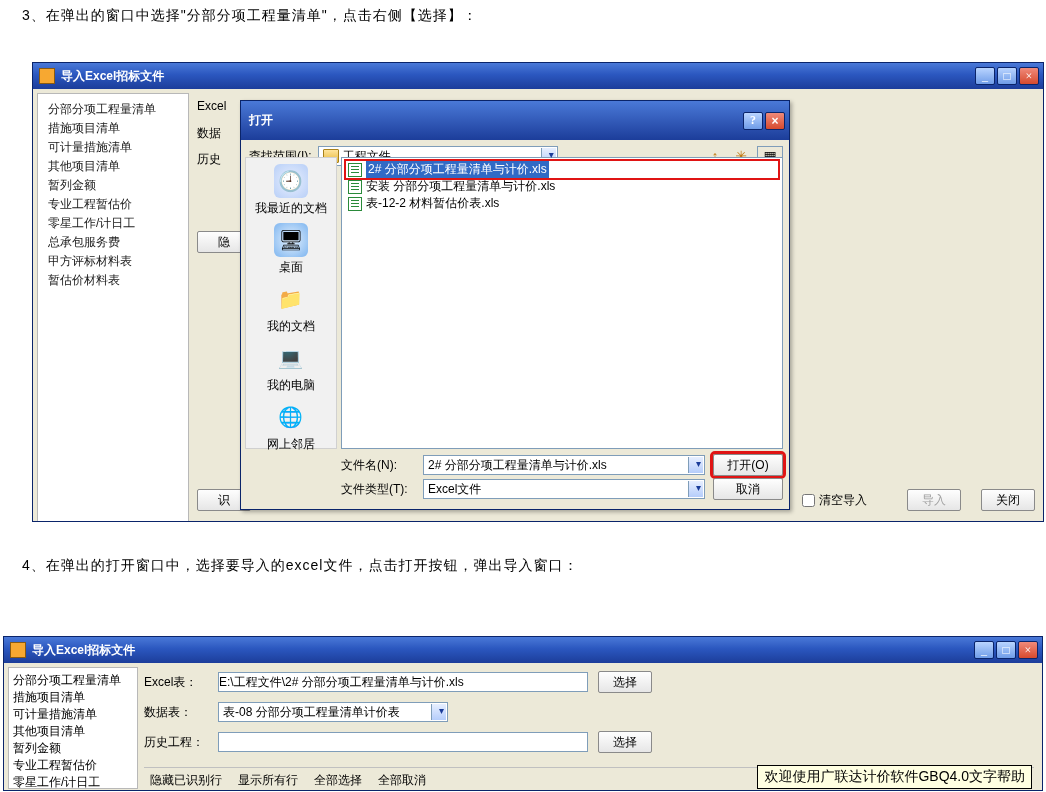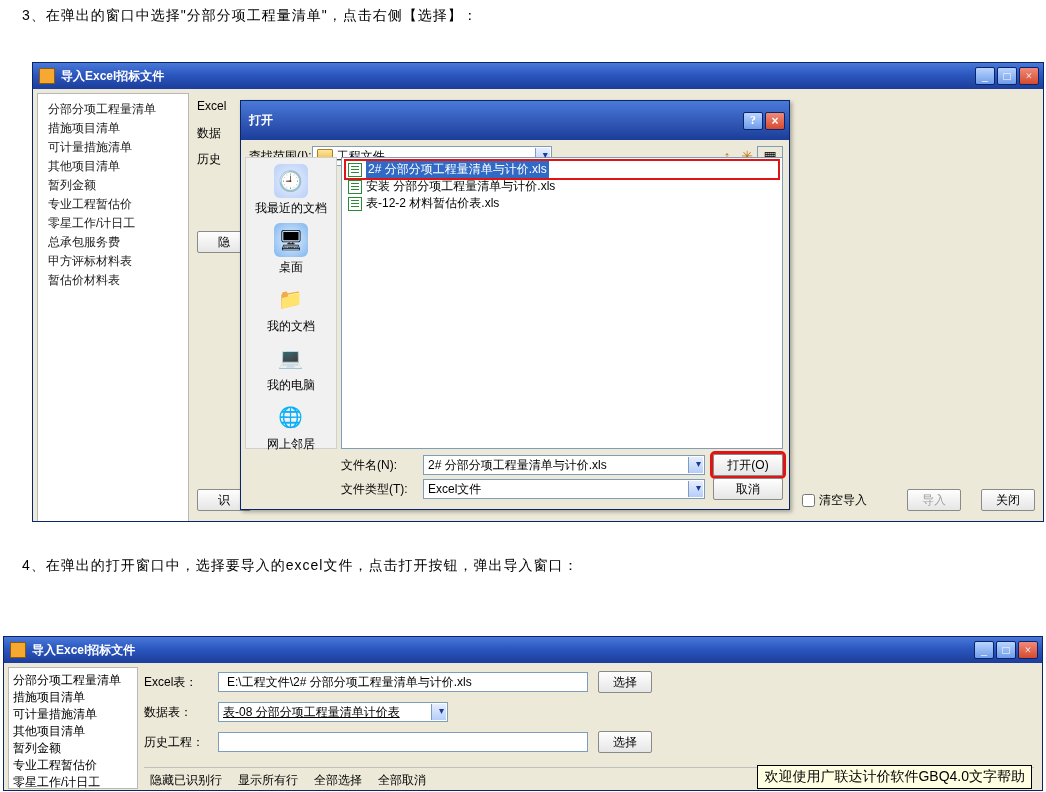--- a/index.html
+++ b/index.html
@@ -170,20 +170,21 @@
     display:flex;align-items:center;justify-content:center;
     border-radius:2px;
     cursor:pointer;
     margin-left:2px;
   }
   .od-top {
     height: 28px;
     display: flex;
     align-items: center;
     padding: 4px 6px 0 8px;
+    gap: 6px;
   }
   .combo {
     height: 20px;
     border: 1px solid #7f9db9;
     background: #fff;
     display: inline-flex;
     align-items: center;
     padding: 0 18px 0 4px;
     position: relative;
   }
@@ -335,21 +336,21 @@
     display:flex;
     align-items:center;
     height:30px;
     gap:10px;
   }
   .w2-row .lbl { width: 64px; }
   .text-input {
     height: 20px;
     border: 1px solid #7f9db9;
     background:#fff;
-    padding: 0 8px;
+    padding: 0 0;
     display:inline-flex;
     align-items:center;
   }
   .w2-statusbar {
     position:absolute;
     left:140px; right:8px; top: 104px;
     height: 24px;
     border-top:1px solid #c0c0c0;
     display:flex;
     align-items:center;
@@ -538,21 +539,21 @@
     <div class="w2-main">
       <div class="w2-row">
         <span class="lbl">Excel表：</span>
         <span class="text-input" style="width:370px;">
           <span>E:\工程文件\2# 分部分项工程量清单与计价.xls</span>
         </span>
         <span class="btn-classic">选择</span>
       </div>
       <div class="w2-row">
         <span class="lbl">数据表：</span>
-        <span class="combo" style="width:230px;text-decoration:underline;">
+        <span class="combo" style="width:230px;">
           <span>表-08 分部分项工程量清单计价表</span>
         </span>
       </div>
       <div class="w2-row">
         <span class="lbl">历史工程：</span>
         <span class="text-input" style="width:370px;"></span>
         <span class="btn-classic">选择</span>
       </div>
     </div>
 

